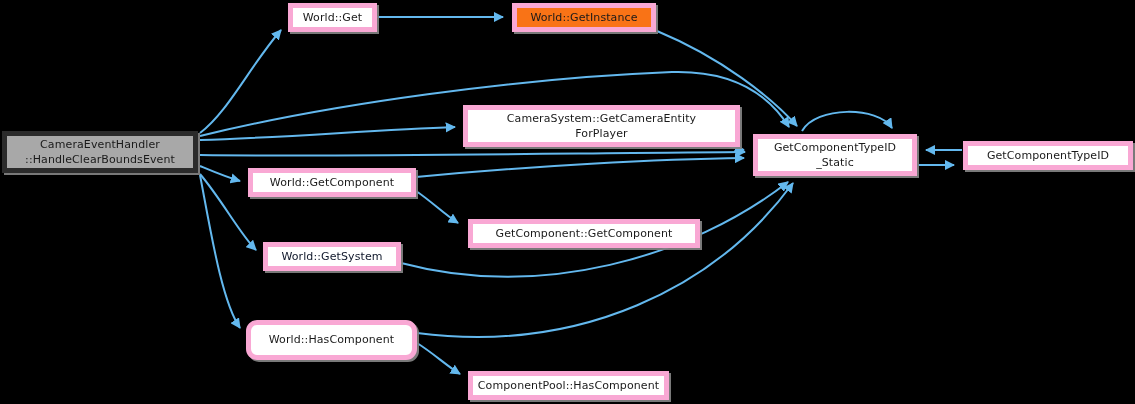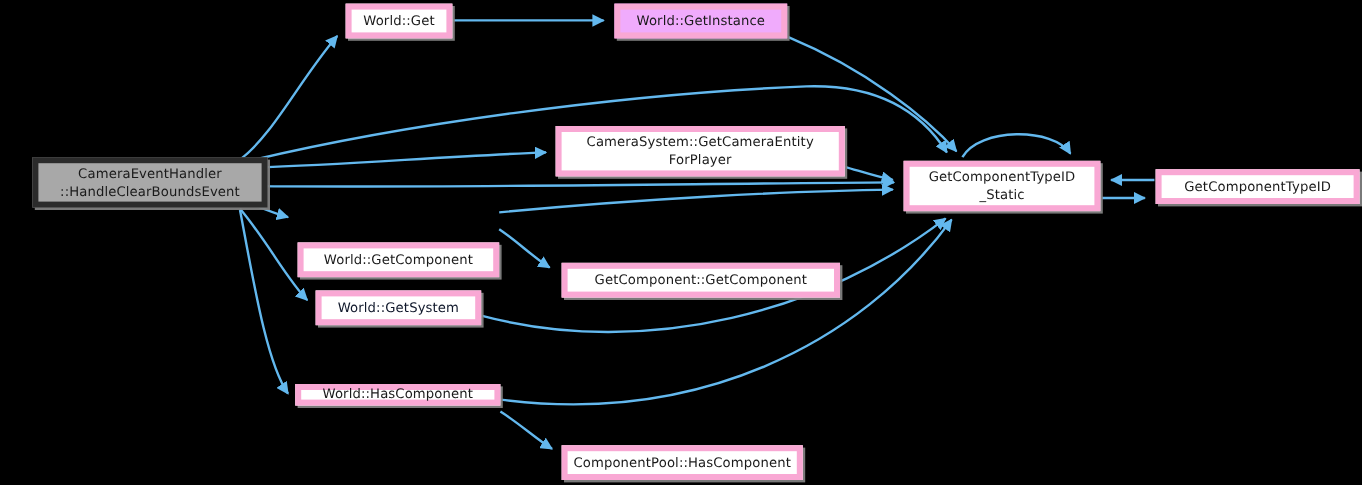--- a/index.html
+++ b/index.html
@@ -35,21 +35,20 @@
     align-items: center;
     justify-content: center;
     text-align: center;
     box-shadow: 2px 2px 0 0 rgba(128,128,128,0.95);
     white-space: pre-line;
     letter-spacing: 0.1px;
   }
   .gnode.root {
     background: #a8a8a8;
     border-color: #2b2b2b;
-    margin-left: 25px;
   }
   .gnode .nlabel {
     display: block;
     padding: 0 6px;
     white-space: pre-line;
   }
 </style>
 </head>
 <body>
 
@@ -99,26 +98,26 @@
       <path d="M 918,165 L 954,165"></path>
 
       <path d="M 802,131 C 816,106 878,106 892,128"></path>
     </g>
   </svg>
 
   <div id="node-layer">
       <div class="gnode root" style="left: 2px; top: 131px; width: 196px; height: 42px; background: rgb(168, 168, 168); color: rgb(26, 26, 26);"><span class="nlabel">CameraEventHandler
 ::HandleClearBoundsEvent</span></div>
       <div class="gnode" style="left: 288px; top: 3px; width: 89px; height: 29px; background: rgb(255, 255, 255); color: rgb(26, 26, 26);"><span class="nlabel">World::Get</span></div>
-      <div class="gnode" style="left: 512px; top: 3px; width: 144px; height: 29px; background: #f0abfc; color: rgb(26, 26, 26);"><span class="nlabel">World::GetInstance</span></div>
-      <div class="gnode" style="left: 463px; top: 105px; width: 241px; height: 42px; background: rgb(255, 255, 255); color: rgb(26, 26, 26);"><span class="nlabel">CameraSystem::GetCameraEntity
+      <div class="gnode" style="left: 512px; top: 3px; width: 144px; height: 29px; background: #f97316; color: rgb(26, 26, 26);"><span class="nlabel">World::GetInstance</span></div>
+      <div class="gnode" style="left: 463px; top: 105px; width: 277px; height: 42px; background: rgb(255, 255, 255); color: rgb(26, 26, 26);"><span class="nlabel">CameraSystem::GetCameraEntity
 ForPlayer</span></div>
       <div class="gnode" style="left: 753px; top: 134px; width: 164px; height: 42px; background: rgb(255, 255, 255); color: rgb(26, 26, 26);"><span class="nlabel">GetComponentTypeID
 _Static</span></div>
       <div class="gnode" style="left: 963px; top: 141px; width: 170px; height: 29px; background: rgb(255, 255, 255); color: rgb(26, 26, 26);"><span class="nlabel">GetComponentTypeID</span></div>
-      <div class="gnode" style="left: 248px; top: 168px; width: 168px; height: 29px; background: rgb(255, 255, 255); color: rgb(26, 26, 26); margin-top: 34px;"><span class="nlabel">World::GetComponent</span></div>
+      <div class="gnode" style="left: 248px; top: 168px; width: 168px; height: 29px; background: rgb(255, 255, 255); color: rgb(26, 26, 26);"><span class="nlabel">World::GetComponent</span></div>
       <div class="gnode" style="left: 468px; top: 219px; width: 232px; height: 29px; background: rgb(255, 255, 255); color: rgb(26, 26, 26);"><span class="nlabel">GetComponent::GetComponent</span></div>
       <div class="gnode" style="left: 263px; top: 242px; width: 138px; height: 29px; background: rgb(255, 255, 255); color: #0f172a;"><span class="nlabel">World::GetSystem</span></div>
-      <div class="gnode" style="left: 246px; top: 320px; width: 171px; height: 18px; background: rgb(255, 255, 255); color: rgb(26, 26, 26);"><span class="nlabel">World::HasComponent</span></div>
+      <div class="gnode" style="left: 246px; top: 320px; width: 171px; height: 40px; background: rgb(255, 255, 255); color: rgb(26, 26, 26); border-radius: 11px;"><span class="nlabel">World::HasComponent</span></div>
       <div class="gnode" style="left: 468px; top: 371px; width: 201px; height: 29px; background: rgb(255, 255, 255); color: rgb(26, 26, 26);"><span class="nlabel">ComponentPool::HasComponent</span></div>
     </div>
 
 </div>
 
 </body></html>

